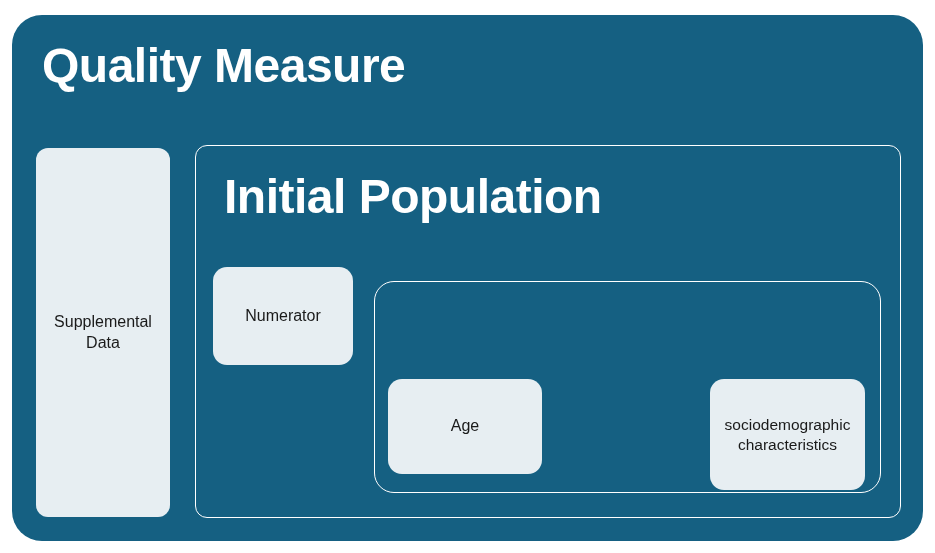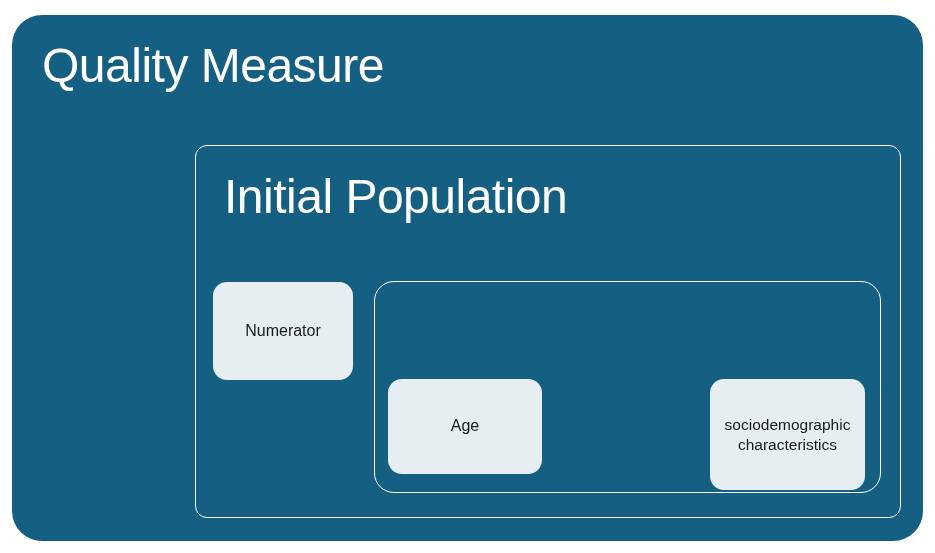--- a/index.html
+++ b/index.html
@@ -20,21 +20,21 @@
   .qm-container{
     position:absolute;
     left:12px; top:15px;
     width:911px; height:526px;
     background:var(--container-fill);
     border-radius:30px;
   }
   .big-title{
     position:absolute;
     color:var(--title-text);
-    font-weight:400;
+    font-weight:700;
     letter-spacing:-0.5px;
     line-height:1;
     white-space:nowrap;
   }
   .qm-title{ left:30px; top:27px; font-size:48px; }
   .ip-title{ left:28px; top:27px; font-size:48px; }
   .strat-title{ left:22px; top:20px; font-size:46px; }
   .light-box{
     position:absolute;
     background:var(--light-box-fill);
@@ -56,41 +56,44 @@
   .outlined-box{
     position:absolute;
     border:1.5px solid var(--outline);
     background:transparent;
   }
   .ip-box{
     left:183px; top:130px;
     width:706px; height:373px;
     border-radius:12px;
   }
-  .numerator-box{ left:17px; top:136px; width:140px; height:98px; }
+  .numerator-box{ left:17px; top:121px; width:140px; height:98px; }
   .denominator-box{ left:17px; top:243px; width:140px; height:100px; }
   .strat-box{
     left:178px; top:135px;
     width:507px; height:212px;
     border-radius:20px;
   }
   .age-box{ left:13px; top:97px; width:154px; height:95px;text-align:right; }
   .race-box{ left:175px; top:97px; width:152px; height:95px; }
   .socio-box{
     left:335px; top:97px; width:155px; height:111px;
     font-size:15.5px; line-height:1.25; padding:0 8px;
   }
 </style>
 </head>
 <body>
 
 <div class="qm-container">
 
   <div class="big-title qm-title">Quality Measure</div>
 
+  <div class="light-box supplemental-box">
+    <span>Supplemental Data</span>
+  </div>
 
   <div class="outlined-box ip-box">
 
     <div class="big-title ip-title">Initial Population</div>
 
     <div class="light-box numerator-box">
       <span>Numerator</span>
     </div>
 
 

